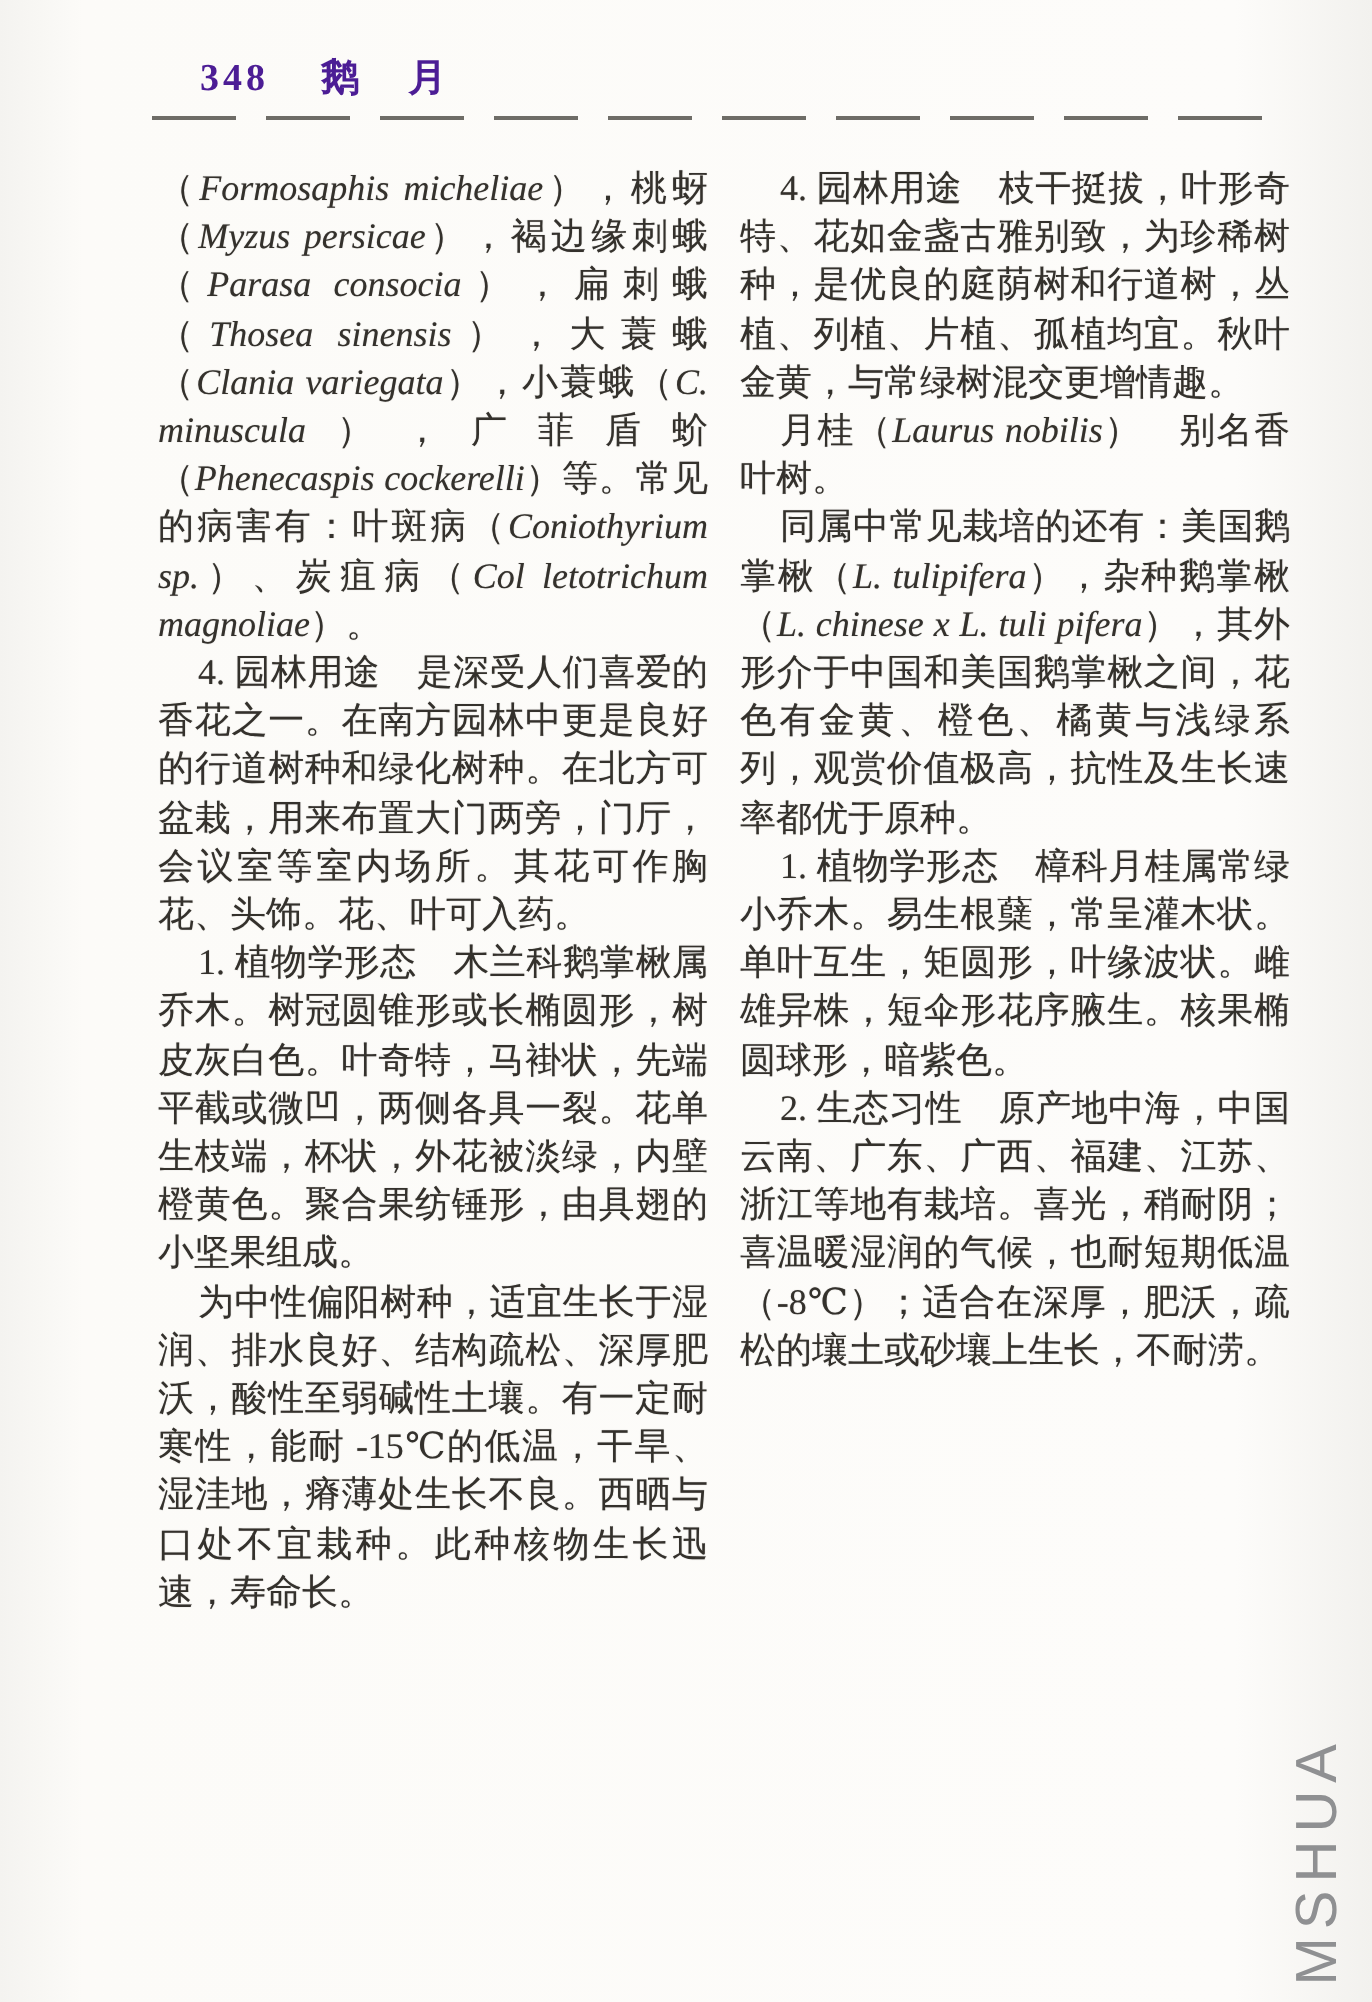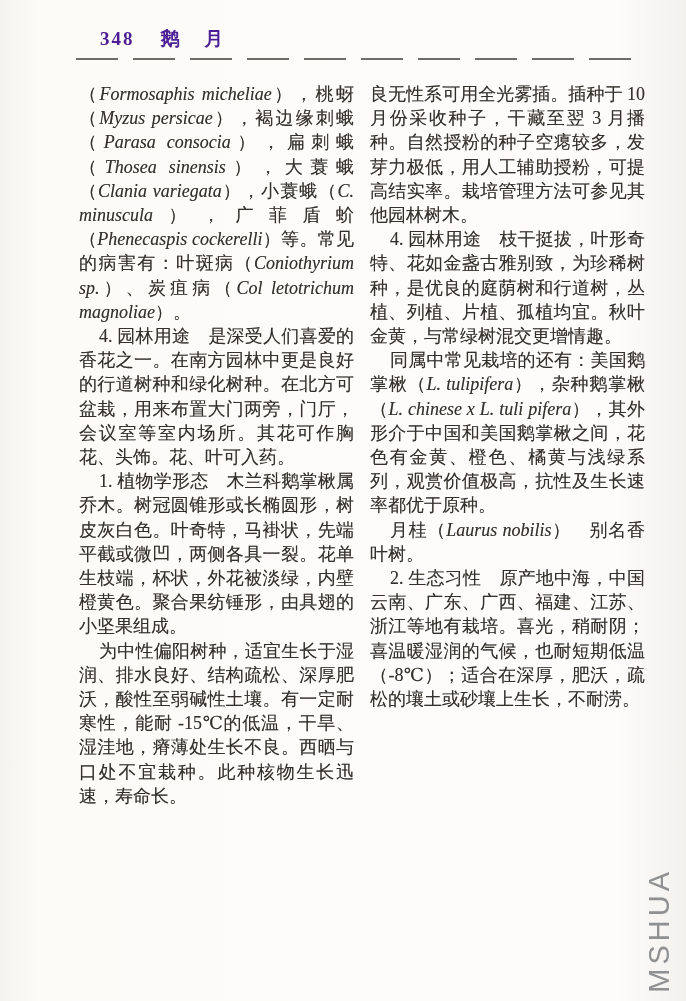--- a/index.html
+++ b/index.html
@@ -69,22 +69,22 @@
 
   <section class="col">
     <p><b class="lbl"></b><span>（<i>Formosaphis micheliae</i>），桃蚜（<i>Myzus persicae</i>），褐边缘刺蛾（<i>Parasa consocia</i>），扁刺蛾（<i>Thosea sinensis</i>），大蓑蛾（<i>Clania variegata</i>），小蓑蛾（<i>C. minuscula</i>），广菲盾蚧（<i>Phenecaspis cockerelli</i>）等。常见的病害有：叶斑病（<i>Coniothyrium sp.</i>）、炭疽病（<i>Col letotrichum magnoliae</i>）。</span></p>
     <p class="ind"><b class="lbl">4. 园林用途</b><span>　是深受人们喜爱的香花之一。在南方园林中更是良好的行道树种和绿化树种。在北方可盆栽，用来布置大门两旁，门厅，会议室等室内场所。其花可作胸花、头饰。花、叶可入药。</span></p>
     <p class="ind"><b class="lbl">1. 植物学形态</b><span>　木兰科鹅掌楸属乔木。树冠圆锥形或长椭圆形，树皮灰白色。叶奇特，马褂状，先端平截或微凹，两侧各具一裂。花单生枝端，杯状，外花被淡绿，内壁橙黄色。聚合果纺锤形，由具翅的小坚果组成。</span></p>
     <p class="ind"><b class="lbl"></b><span>为中性偏阳树种，适宜生长于湿润、排水良好、结构疏松、深厚肥沃，酸性至弱碱性土壤。有一定耐寒性，能耐 -15℃的低温，干旱、湿洼地，瘠薄处生长不良。西晒与口处不宜栽种。此种核物生长迅速，寿命长。</span></p>
 
   </section>
 
   <section class="col">
-    <p><b class="lbl"></b><span>良无性系可用全光雾插。插种于 10 月份采收种子，干藏至翌 3 月播种。自然授粉的种子空瘪较多，发芽力极低，用人工辅助授粉，可提高结实率。栽培管理方法可参见其他园林树木。</span></p>
     <p class="ind"><b class="lbl">4. 园林用途</b><span>　枝干挺拔，叶形奇特、花如金盏古雅别致，为珍稀树种，是优良的庭荫树和行道树，丛植、列植、片植、孤植均宜。秋叶金黄，与常绿树混交更增情趣。</span></p>
+    <p class="ind"><b class="lbl">月桂</b><span>（<i>Laurus nobilis</i>）　别名香叶树。</span></p>
     <p class="ind"><b class="lbl"></b><span>同属中常见栽培的还有：美国鹅掌楸（<i>L. tulipifera</i>），杂种鹅掌楸（<i>L. chinese x L. tuli pifera</i>），其外形介于中国和美国鹅掌楸之间，花色有金黄、橙色、橘黄与浅绿系列，观赏价值极高，抗性及生长速率都优于原种。</span></p>
-    <p class="ind"><b class="lbl">月桂</b><span>（<i>Laurus nobilis</i>）　别名香叶树。</span></p>
+    <p class="ind"><b class="lbl">1. 植物学形态</b><span>　樟科月桂属常绿小乔木。易生根蘖，常呈灌木状。单叶互生，矩圆形，叶缘波状。雌雄异株，短伞形花序腋生。核果椭圆球形，暗紫色。</span></p>
     <p class="ind"><b class="lbl">2. 生态习性</b><span>　原产地中海，中国云南、广东、广西、福建、江苏、浙江等地有栽培。喜光，稍耐阴；喜温暖湿润的气候，也耐短期低温（-8℃）；适合在深厚，肥沃，疏松的壤土或砂壤上生长，不耐涝。</span></p>
   </section>
 
 </main>
 
 <div class="watermark">MSHUA</div>
 
 </body></html>

